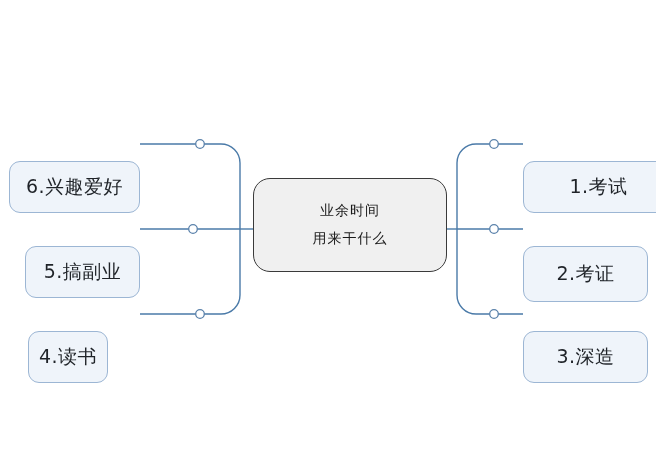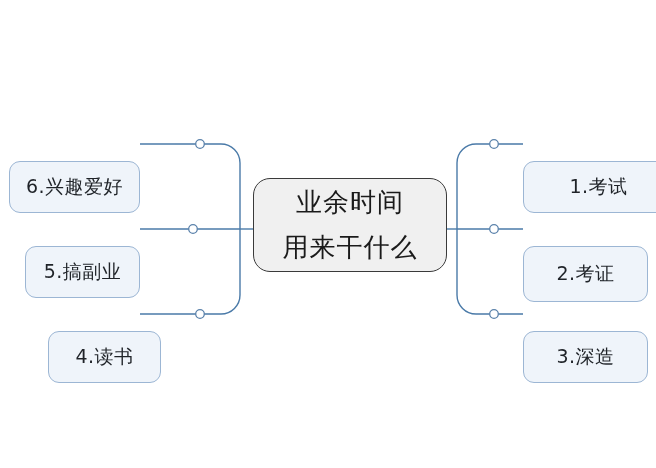--- a/index.html
+++ b/index.html
@@ -43,28 +43,28 @@
     font-size: 19px;
     line-height: 1.25;
     letter-spacing: 0.5px;
     margin-top: 43px;
   }
   .center-node {
     background: #f0f0f0;
     border: 1.6px solid #3a3a3a;
     border-radius: 17px;
     color: #1a1a1a;
-    font-size: 26px;
+    font-size: 14px;
     line-height: 1.42;
     letter-spacing: 1px;
   }
   .center-node .line2 { display: block; margin-top: 8px; }
   #n6 { left: 9px;   top: 118px; width: 131px; height: 52px; }
   #n5 { left: 25px;  top: 203px; width: 115px; height: 52px; }
-  #n4 { left: 48px;  top: 288px; width: 113px;  height: 52px; }
+  #n4 { left: 28px;  top: 288px; width: 80px;  height: 52px; }
   #n1 { left: 523px; top: 118px; width: 151px; height: 52px; }
   #n2 { left: 523px; top: 203px; width: 125px; height: 56px; }
   #n3 { left: 523px; top: 288px; width: 125px; height: 52px; justify-content: center; }
   #center { left: 253px; top: 178px; width: 194px; height: 94px; }
 </style>
 </head>
 <body>
 
 <div id="canvas">
 

